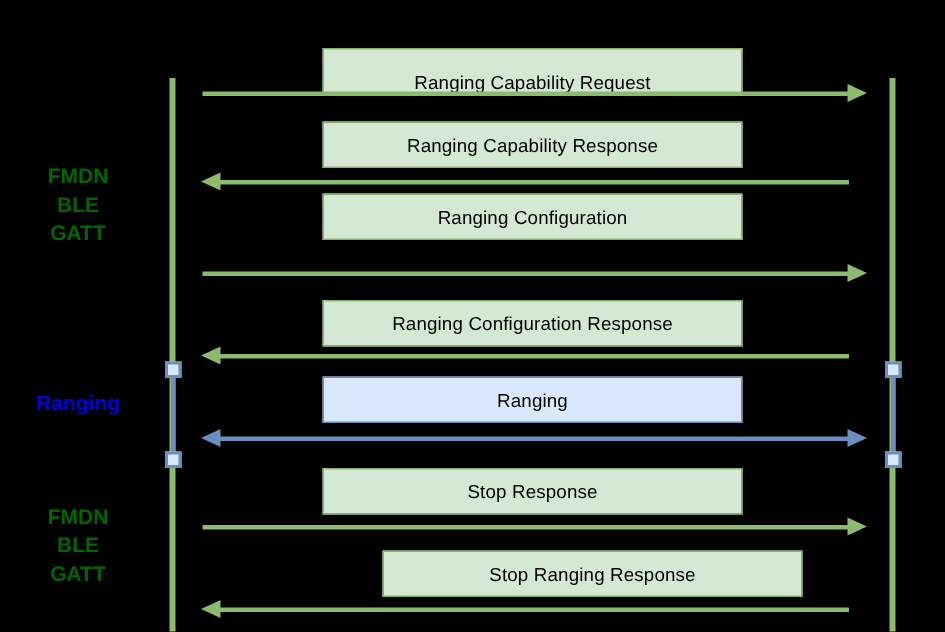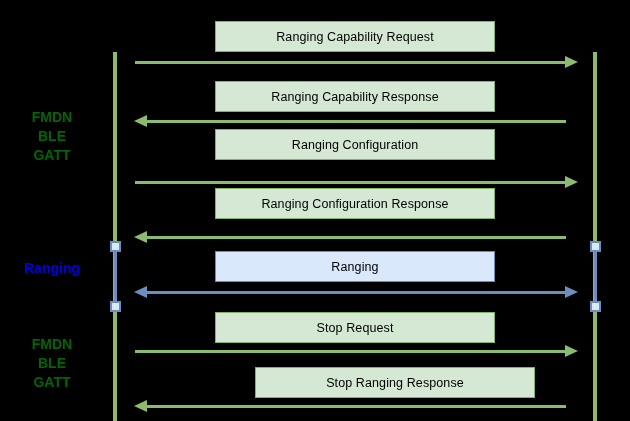--- a/index.html
+++ b/index.html
@@ -41,21 +41,21 @@
   
   .box{
     position:absolute;left:215px;width:280px;height:31px;
     box-sizing:border-box;border:1px solid;
     display:flex;align-items:center;justify-content:center;
     font-size:12.5px;color:var(--box-text,#000);
     letter-spacing:0.1px;
   }
   .box.green{background:var(--green-box-fill,#d5e8d4);border-color:var(--green-stroke,#82b366);}
   .box.blue{background:var(--blue-box-fill,#dae8fc);border-color:var(--blue-stroke,#6c8ebf);}
-  .b0{top:21px;}.b1{top:81px;}.b2{top:129px;}.b3{top:188px;}
+  .b0{top:32px;align-items:flex-end;}.b1{top:81px;}.b2{top:129px;}.b3{top:200px;}
   .b4{top:251px;}.b5{top:312px;}.b6{top:367px;margin-left:40px;}
 
   
   .arrow{position:absolute;height:12px;}
   .arrow .line{position:absolute;top:4.5px;height:3px;}
   .arrow.dir-right{left:135px;width:443px;}
   .arrow.dir-right .line{left:0;right:11px;}
   .arrow.dir-left{left:134px;width:432px;}
   .arrow.dir-left .line{left:11px;right:0;}
   .arrow.dir-both{left:134px;width:444px;}
@@ -147,21 +147,21 @@
   <div class="box blue b4">
     <span>Ranging</span>
   </div>
   <div class="arrow blue dir-both a4">
     <i class="line"></i>
     <i class="head hl"></i>
     <i class="head hr"></i>
   </div>
 
   <div class="box green b5">
-    <span>Stop Request</span>
+    <span>Stop Response</span>
   </div>
   <div class="arrow green dir-right a5">
     <i class="line"></i>
     <i class="head hr"></i>
   </div>
 
   <div class="box green b6">
     <span>Stop Ranging Response</span>
   </div>
   <div class="arrow green dir-left a6">

